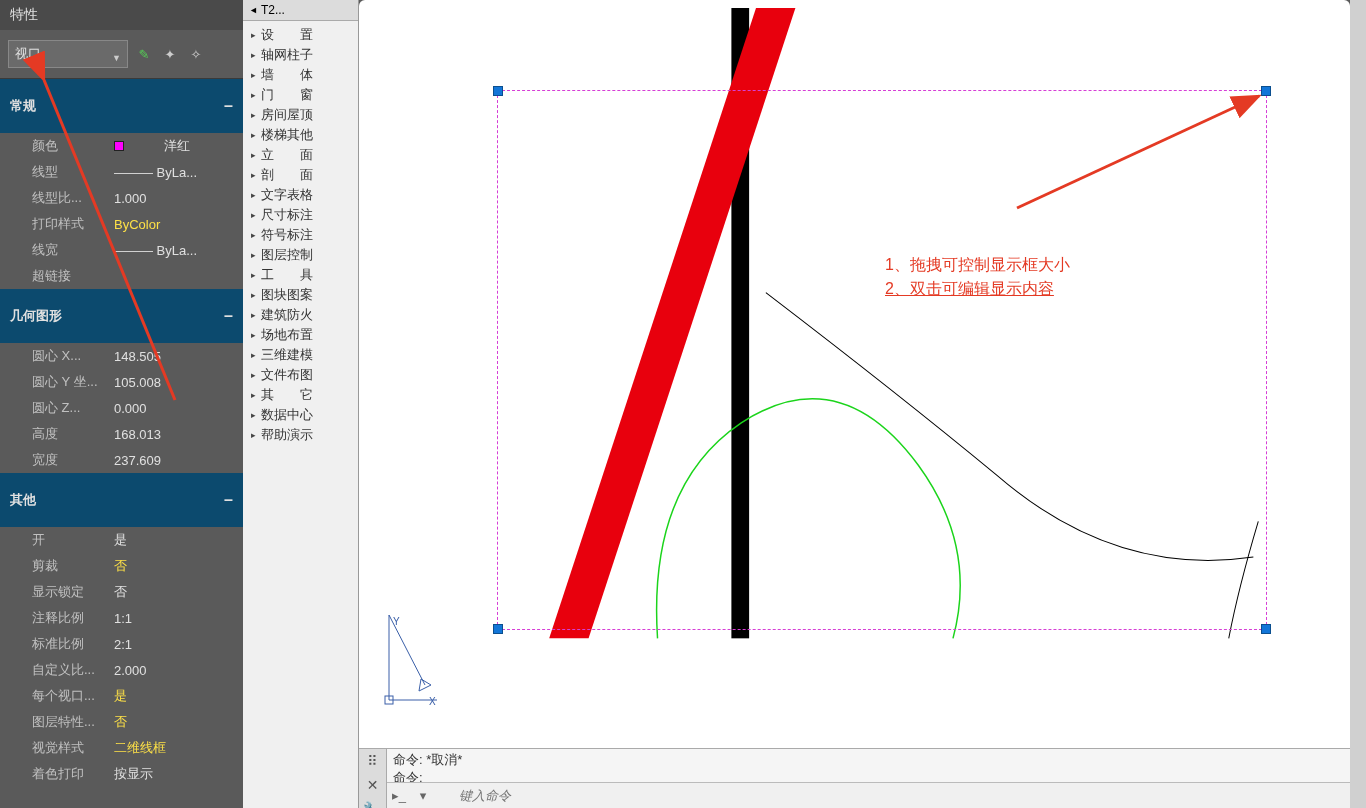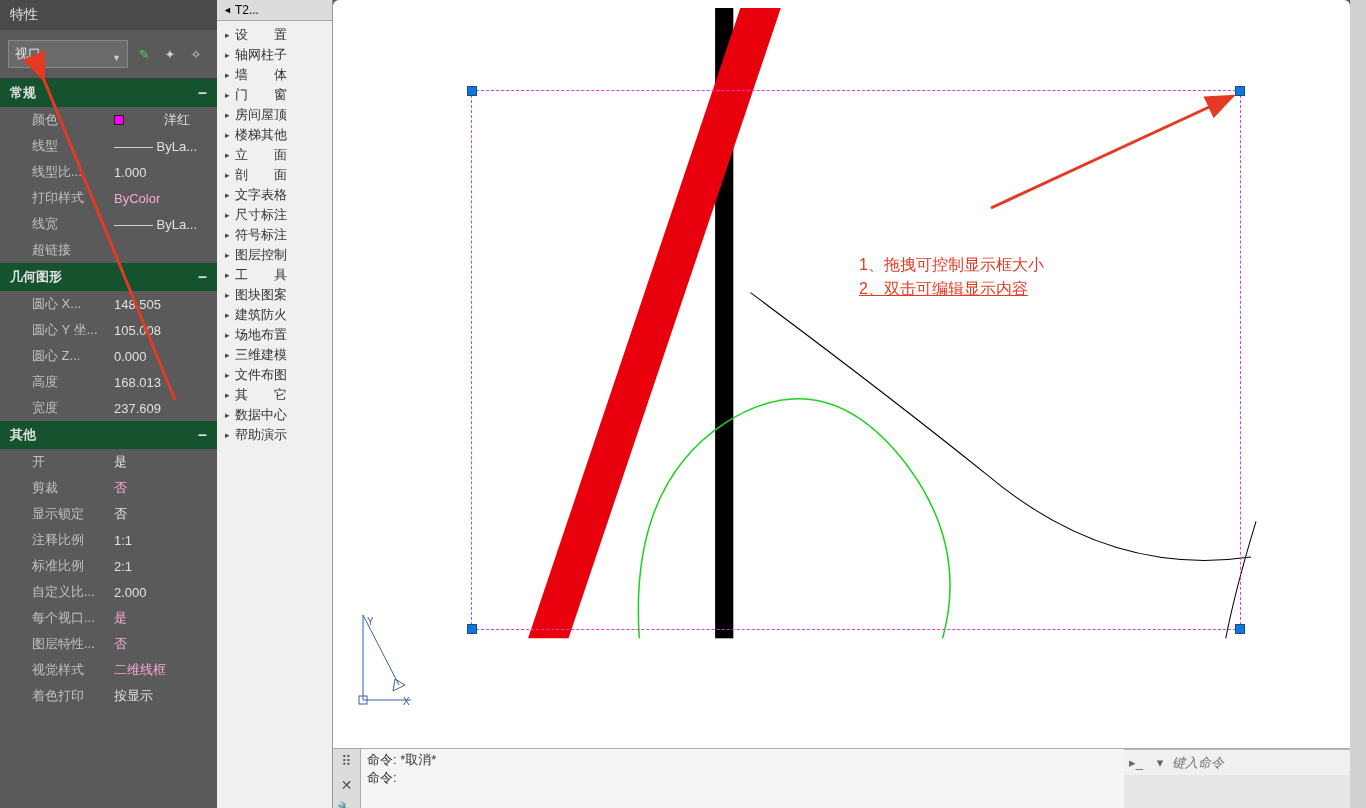--- a/index.html
+++ b/index.html
@@ -1,33 +1,33 @@
 <!DOCTYPE html>
 <html><head>
 <meta charset="utf-8">
 <style>
 * { margin: 0; padding: 0; box-sizing: border-box; font-family: "Microsoft YaHei", sans-serif; }
 body { width: 1366px; height: 808px; background: #5a5a5a; display: flex; overflow: hidden; }
 
 
-.props-panel { width: 217px; background: #5a5a5a; display: flex; flex-direction: column; color: #e0e0e0; font-size: 13px; }
+.props-panel { width: 243px; background: #5a5a5a; display: flex; flex-direction: column; color: #e0e0e0; font-size: 13px; }
 .props-title { background: #4a4a4a; padding: 6px 10px; font-size: 14px; }
 .props-toolbar { display: flex; align-items: center; padding: 10px 8px; gap: 6px; border-bottom: 1px solid #3a3a3a; }
 .dropdown { flex: 0 0 120px; background: #6a6a6a; border: 1px solid #888; padding: 4px 6px; font-size: 13px; color: #e0e0e0; display: flex; justify-content: space-between; align-items: flex-end; cursor: pointer; }
 .dropdown .caret { font-size: 9px; color: #ccc; }
 .tool-icon { width: 20px; height: 20px; display: flex; align-items: center; justify-content: center; color: #ccc; font-size: 13px; cursor: pointer; }
 .tool-icon.green { color: #5c5; }
 
-.section-header { background: #14532d; padding: 5px 10px; font-weight: bold; font-size: 13px; display: flex; justify-content: space-between; align-items: center; cursor: pointer; }
+.section-header { background: #0c4a6e; padding: 18px 10px; font-weight: bold; font-size: 13px; display: flex; justify-content: space-between; align-items: center; cursor: pointer; }
 .section-header .toggle { font-size: 16px; font-weight: bold; }
 
 .prop-row { display: flex; padding: 4px 4px; border-bottom: 0; }
 .prop-label { width: 110px; padding-left: 28px; color: #c0c0c0; font-size: 13px; white-space: nowrap; overflow: hidden; text-overflow: ellipsis; }
 .prop-value { flex: 1; color: #e0e0e0; font-size: 13px; display: flex; align-items: center; gap: 36px; }
-.prop-value.disabled { color: #f9a8d4; }
+.prop-value.disabled { color: #fde047; }
 .color-swatch { display: inline-block; width: 10px; height: 10px; background: magenta; margin-right: 4px; border: 1px solid #222; }
 
 
 .tree-panel { width: 116px; background: #f0f0f0; border-right: 1px solid #999; display: flex; flex-direction: column; }
 .tree-tab { background: #dcdcdc; border-bottom: 1px solid #aaa; padding: 3px 6px; font-size: 12px; display: flex; align-items: center; gap: 3px; }
 .tree-tab .dot { font-size: 9px; }
 .tree-list { padding: 4px 2px; }
 .tree-item { padding: 2px 0 2px 6px; font-size: 13px; color: #333; display: flex; align-items: center; cursor: pointer; line-height: 16px; }
 .tree-item .arrow { font-size: 9px; width: 10px; color: #444; }
 
@@ -42,25 +42,25 @@
 
 .ann-text { position: absolute; color: #e43a24; font-size: 16px; line-height: 22px; white-space: nowrap; }
 
 
 .axis-ind { position: absolute; left: 10px; bottom: 25px; }
 
 
 .cmd-area { height: 60px; background: #e6e6e6; display: flex; border-top: 1px solid #aaa; }
 .cmd-controls { width: 28px; display: flex; flex-direction: column; justify-content: space-between; background: #dcdcdc; border-right: 1px solid #aaa; }
 .cmd-controls .xbtn { font-size: 14px; text-align: center; padding: 4px 0; cursor: pointer; color: #555; }
-.cmd-content { flex: 1; display: flex; flex-direction: row; justify-content: space-between; }
+.cmd-content { flex: 1; display: flex; flex-direction: column; justify-content: space-between; }
 .cmd-history { flex: 1; padding: 2px 6px; font-size: 13px; color: #333; background: #f5f5f5; overflow: hidden; }
 .cmd-input-row { display: flex; align-items: center; height: 26px; border-top: 1px solid #bbb; background: #f0f0f0; }
 .cmd-input-row .ci-icon { width: 24px; text-align: center; color: #666; font-size: 13px; }
-.cmd-input-row input { flex: 1; border: none; background: transparent; outline: none; font-size: 13px; color: #888; font-style: italic; }
+.cmd-input-row input { flex: 1; border: none; background: transparent; outline: none; font-size: 13px; color: #888; font-style: italic; margin-left: 24px; }
 
 .scrollbar-vert { width: 16px; background: #d0d0d0; }
 </style>
 </head>
 <body>
 
 <div class="props-panel">
   <div class="props-title">特性</div>
   <div class="props-toolbar">
     <div class="dropdown">

